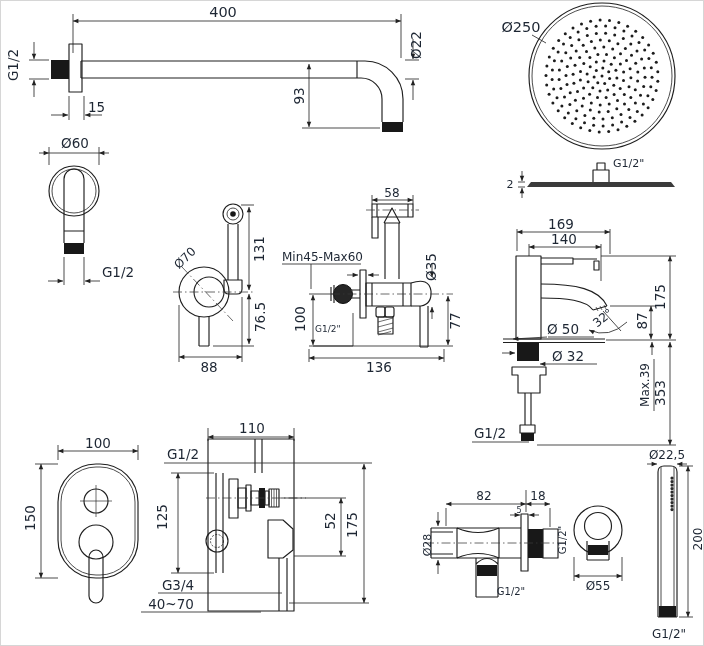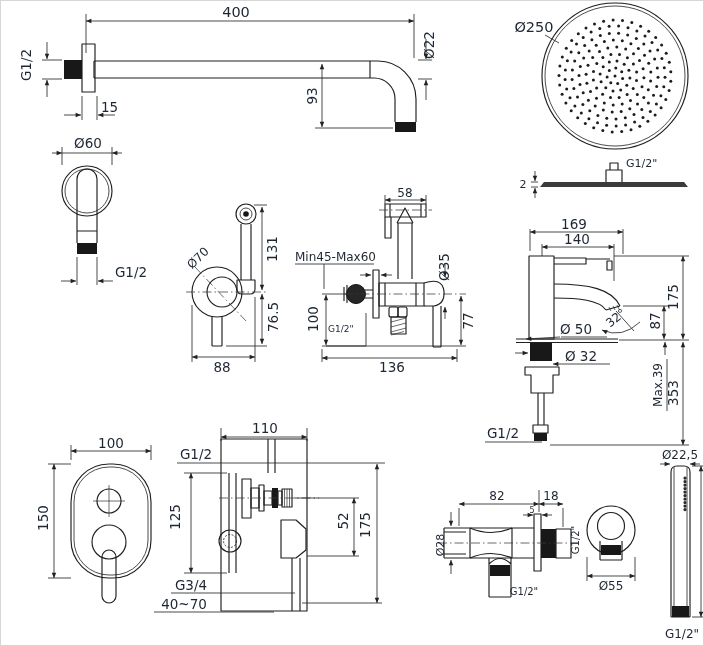--- a/index.html
+++ b/index.html
@@ -1,16 +1,16 @@
 <!DOCTYPE html>
 <html><head>
 <meta charset="utf-8">
 <style>
   html,body{margin:0;padding:0;background:#fff;}
-  .sheet{position:relative;width:704px;height:646px;background:#ffffff;border:1px solid #d6d6d6;box-sizing:border-box;overflow:hidden;padding-left:13px;}
+  .sheet{position:relative;width:704px;height:646px;background:#ffffff;border:1px solid #d6d6d6;box-sizing:border-box;overflow:hidden;}
   svg{display:block;}
   svg text{font-family:"DejaVu Sans","Liberation Sans",sans-serif;fill:#1d2633;font-size:13.5px;text-anchor:middle;}
   .t15{font-size:14.5px}.t12{font-size:12px}.t11{font-size:11px}.t10{font-size:10px}.t9{font-size:9px}.t8{font-size:8px}
   .ta-s{text-anchor:start}
   .ln{fill:none;stroke:#1f1f1f;stroke-width:1.15;stroke-linejoin:round;stroke-linecap:butt}
   .th{fill:none;stroke:#1f1f1f;stroke-width:0.8}
   .dm{fill:none;stroke:#2b2b2b;stroke-width:0.85}
   .cl{fill:none;stroke:#3a3a3a;stroke-width:0.75;stroke-dasharray:9 3 1.5 3}
   .fl{fill:#181818;stroke:none}
   .hx{fill:none;stroke:#1f1f1f;stroke-width:0.65}

